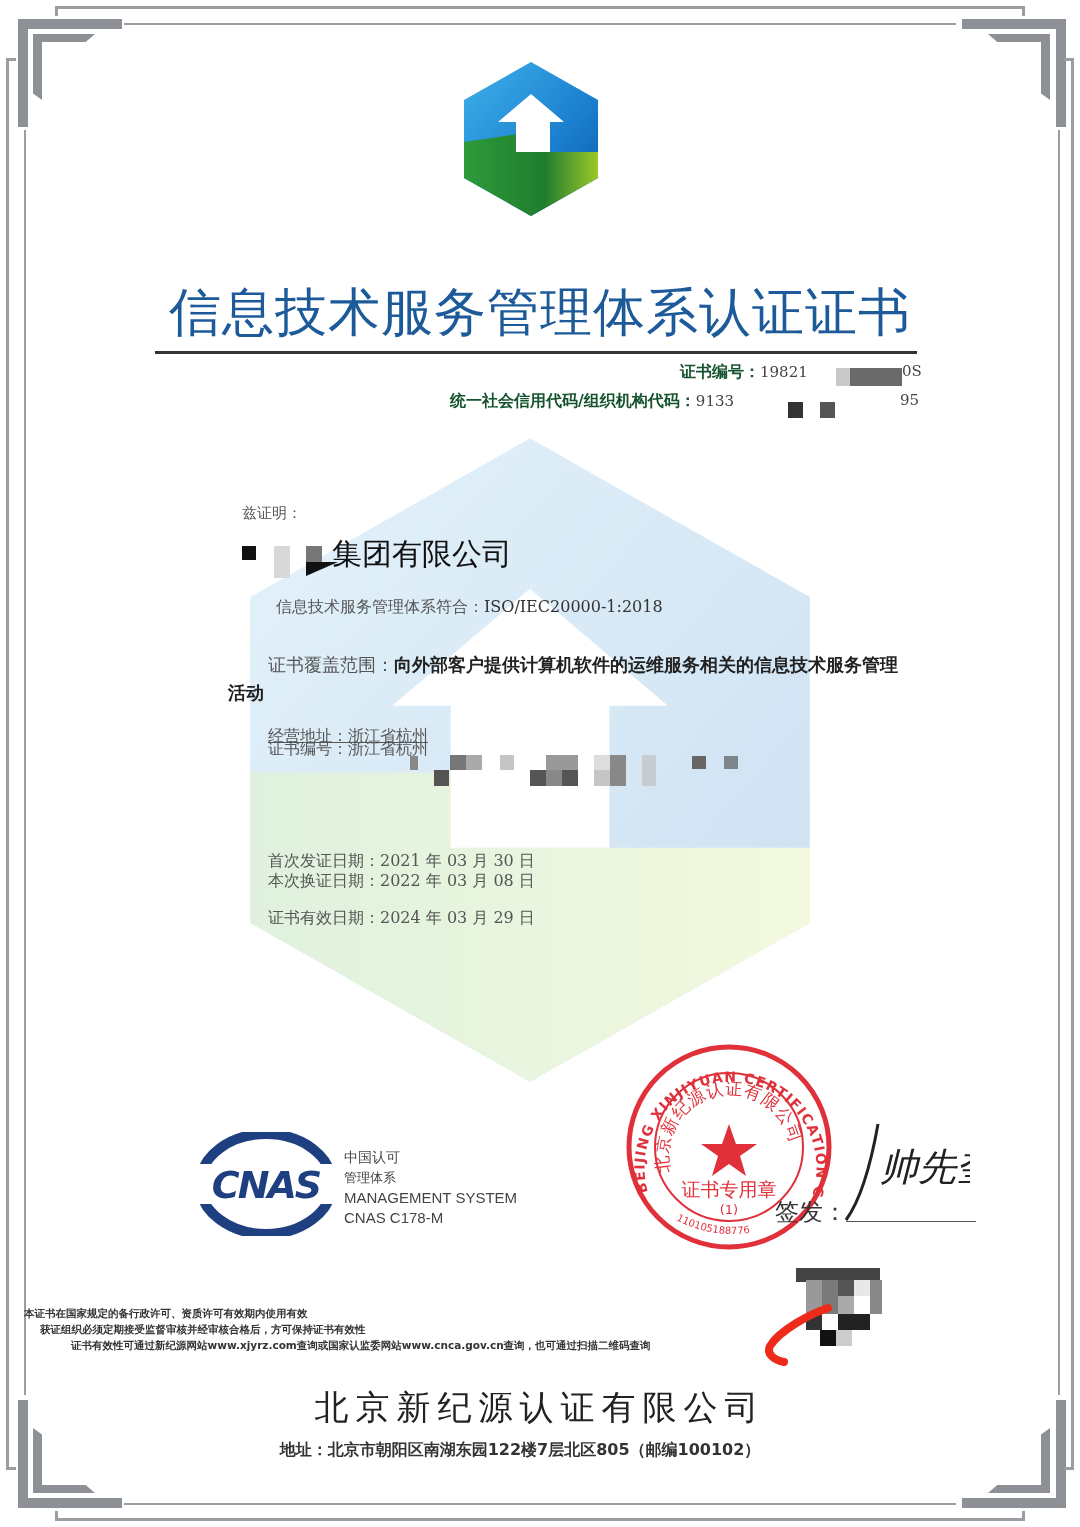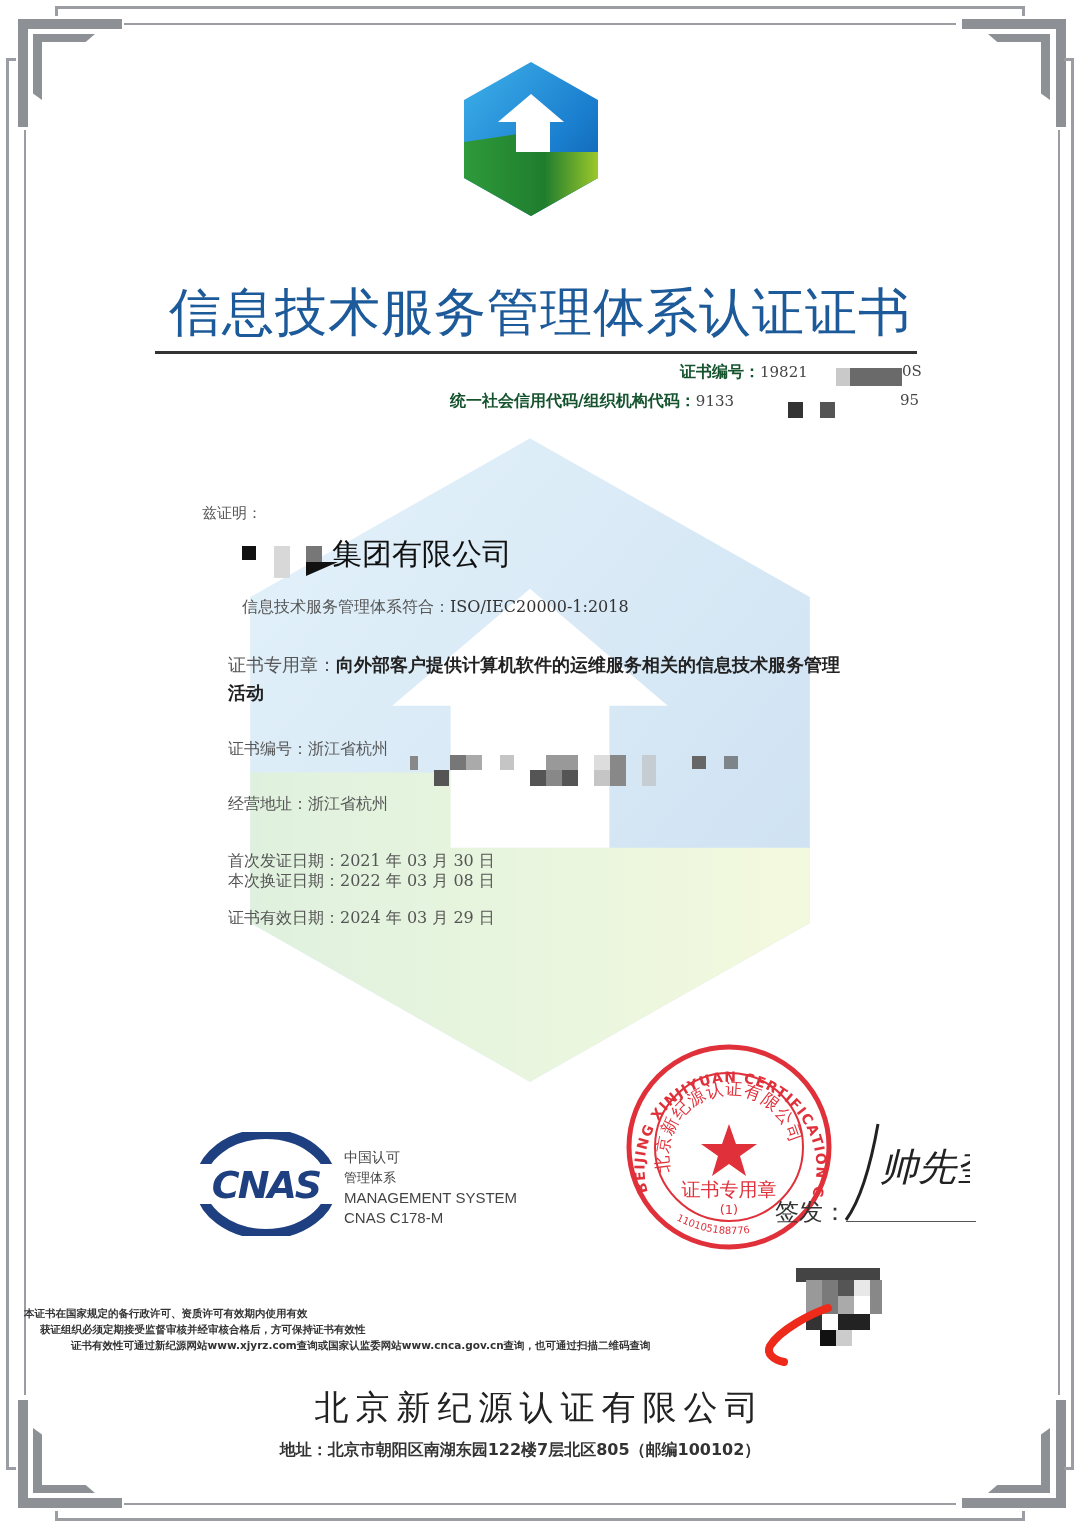--- a/index.html
+++ b/index.html
@@ -26,21 +26,21 @@
     font-family: "DejaVu Sans", "Liberation Sans", sans-serif;
     font-size: 52px; color: #1d5a9a; letter-spacing: 1px; font-weight: normal;
   }
   .title-rule { left: 155px; top: 351px; width: 762px; height: 3px; background: #333; }
 
   .meta { font-size: 15px; color: #444; white-space: nowrap; }
   .meta b { font-family: "DejaVu Sans", sans-serif; font-weight: bold; color: #14532d; font-size: 16px; }
 
   .redact { position: absolute; }
 
-  .body-text { font-size: 16px; color: #555; white-space: nowrap; }
+  .body-text { font-size: 16px; color: #555; white-space: nowrap; margin-left: 40px; }
   .scope { font-family: "DejaVu Sans", "Liberation Sans", sans-serif; font-weight: bold; color: #222; font-size: 18px; text-align: right; }
 
   .company {
     left: 332px; top: 534px; font-family: "DejaVu Sans", "Liberation Sans", sans-serif;
     font-size: 30px; color: #111;
   }
 
   .cnas-logo { left: 196px; top: 1132px; width: 140px; height: 104px; }
   .cnas-txt { font-family: "Liberation Sans", "DejaVu Sans", sans-serif; color: #444; white-space: nowrap; }
 
@@ -151,33 +151,33 @@
 <div class="abs meta" style="left:900px;top:391px;">95</div>
 
 <div class="abs body-text" style="left:202px;top:504px;font-size:15px;">兹证明：</div>
 
 <div class="redact" style="left:242px;top:546px;width:14px;height:14px;background:#111;"></div>
 <div class="redact" style="left:274px;top:546px;width:16px;height:32px;background:#d8d8d8;"></div>
 <div class="redact" style="left:306px;top:546px;width:16px;height:16px;background:#777;"></div>
 <div class="redact" style="left:306px;top:562px;width:32px;height:14px;background:#111;clip-path:polygon(0 0,100% 0,0 100%);"></div>
 <div class="abs company">集团有限公司</div>
 
-<div class="abs body-text" style="left:242px;top:597px;">
+<div class="abs body-text" style="left:236px;top:597px;">
   <span>信息技术服务管理体系符合：</span><span style="color:#333;">ISO/IEC20000-1:2018</span>
 </div>
 
 <div class="abs body-text" style="left:228px;top:653px;font-size:18px;">
-  <span>证书专用章：</span><span class="scope">向外部客户提供计算机软件的运维服务相关的信息技术服务管理</span>
+  <span>证书覆盖范围：</span><span class="scope">向外部客户提供计算机软件的运维服务相关的信息技术服务管理</span>
 </div>
 <div class="abs scope" style="left:228px;top:681px;">活动</div>
 
 <div class="abs body-text" style="left:228px;top:739px;">
   <span>证书编号：</span><span>浙江省杭州</span>
 </div>
-<div class="abs body-text" style="left:228px;top:794px;">
+<div class="abs body-text" style="left:228px;top:726px;text-decoration:underline;">
   <span>经营地址：</span><span>浙江省杭州</span>
 </div>
 <div>
   <div class="redact" style="left:410px;top:756px;width:8px;height:14px;background:#888;"></div>
   <div class="redact" style="left:434px;top:770px;width:15px;height:16px;background:#555;"></div>
   <div class="redact" style="left:450px;top:755px;width:16px;height:15px;background:#777;"></div>
   <div class="redact" style="left:466px;top:755px;width:16px;height:15px;background:#aaa;"></div>
   <div class="redact" style="left:500px;top:755px;width:14px;height:15px;background:#c5c5c5;"></div>
   <div class="redact" style="left:530px;top:770px;width:16px;height:16px;background:#555;"></div>
   <div class="redact" style="left:546px;top:755px;width:32px;height:15px;background:#999;"></div>

